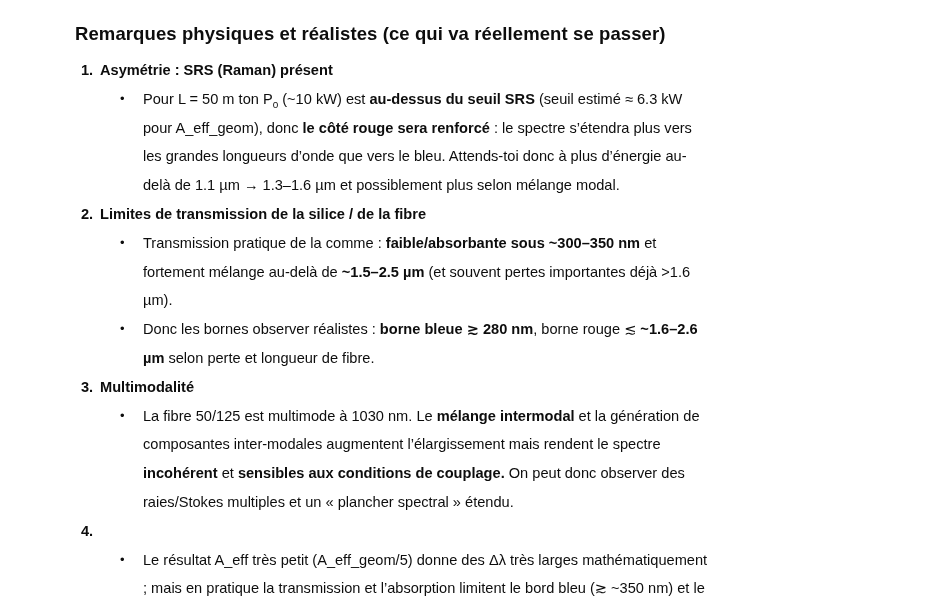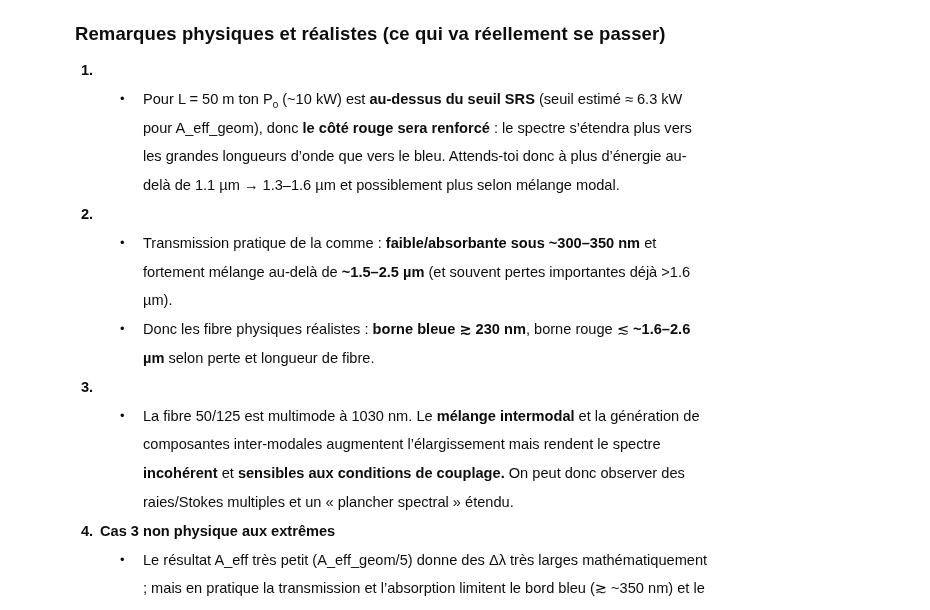--- a/index.html
+++ b/index.html
@@ -34,62 +34,64 @@
 </style>
 </head>
 <body>
 
 <div class="doc">
   <h1 class="page-title">Remarques physiques et réalistes (ce qui va réellement se passer)</h1>
   <ol class="list">
   <li class="item">
     <div class="item-head">
       <span class="num">1.</span>
+      <span class="head-text">Asymétrie : SRS (Raman) présent</span>
     </div>
     <ul class="bullets">
   <li class="bullet">
     <span class="dot">•</span>
     <p class="btext"><span>Pour L = 50 m ton P</span><sub>0</sub><span> (~10 kW) est </span><strong>au-dessus du seuil SRS</strong><span> (seuil estimé ≈ 6.3 kW pour A_eff_geom), donc </span><strong>le côté rouge sera renforcé</strong><span> : le spectre s’étendra plus vers les grandes longueurs d’onde que vers le bleu. Attends-toi donc à plus d’énergie au-delà de 1.1 µm → 1.3–1.6 µm et possiblement plus selon mélange modal.</span></p>
   </li>
 </ul>
   </li>
 
   <li class="item">
     <div class="item-head">
       <span class="num">2.</span>
+      <span class="head-text">Limites de transmission de la silice / de la fibre</span>
     </div>
     <ul class="bullets">
   <li class="bullet">
     <span class="dot">•</span>
     <p class="btext"><span>Transmission pratique de la comme : </span><strong>faible/absorbante sous ~300–350 nm</strong><span> et fortement mélange au-delà de </span><strong>~1.5–2.5 µm</strong><span> (et souvent pertes importantes déjà &gt;1.6 µm).</span></p>
   </li>
 
   <li class="bullet">
     <span class="dot">•</span>
-    <p class="btext"><span>Donc les fibre physiques réalistes : </span><strong>borne bleue ≳ 230 nm</strong><span>, borne rouge ≲ </span><strong>~1.6–2.6 µm</strong><span> selon perte et longueur de fibre.</span></p>
+    <p class="btext"><span>Donc les bornes observer réalistes : </span><strong>borne bleue ≳ 280 nm</strong><span>, borne rouge ≲ </span><strong>~1.6–2.6 µm</strong><span> selon perte et longueur de fibre.</span></p>
   </li>
 </ul>
   </li>
 
   <li class="item">
     <div class="item-head">
       <span class="num">3.</span>
+      <span class="head-text">Multimodalité</span>
     </div>
     <ul class="bullets">
   <li class="bullet">
     <span class="dot">•</span>
     <p class="btext"><span>La fibre 50/125 est multimode à 1030 nm. Le </span><strong>mélange intermodal</strong><span> et la génération de composantes inter-modales augmentent l’élargissement mais rendent le spectre </span><strong>incohérent</strong><span> et </span><strong>sensibles aux conditions de couplage.</strong><span> On peut donc observer des raies/Stokes multiples et un « plancher spectral » étendu.</span></p>
   </li>
 </ul>
   </li>
 
   <li class="item">
     <div class="item-head">
       <span class="num">4.</span>
-      <span class="head-text">Cas 3 non physique aux extrêmes</span>
     </div>
     <ul class="bullets">
   <li class="bullet">
     <span class="dot">•</span>
     <p class="btext"><span>Le résultat A_eff très petit (A_eff_geom/5) donne des Δλ très larges mathématiquement ; mais en pratique la transmission et l’absorption limitent le bord bleu (≳ ~350 nm) et le bord rouge (≲ ~2.2 µm). Donc pour ce cas un spectre réaliste probable serait quelque chose comme </span><strong>[~350 nm, ~0.8–2.0 µm]</strong><span>, avec forte dominance côté rouge.</span></p>
   </li>
 </ul>
   </li>
 </ol>
 </div>

